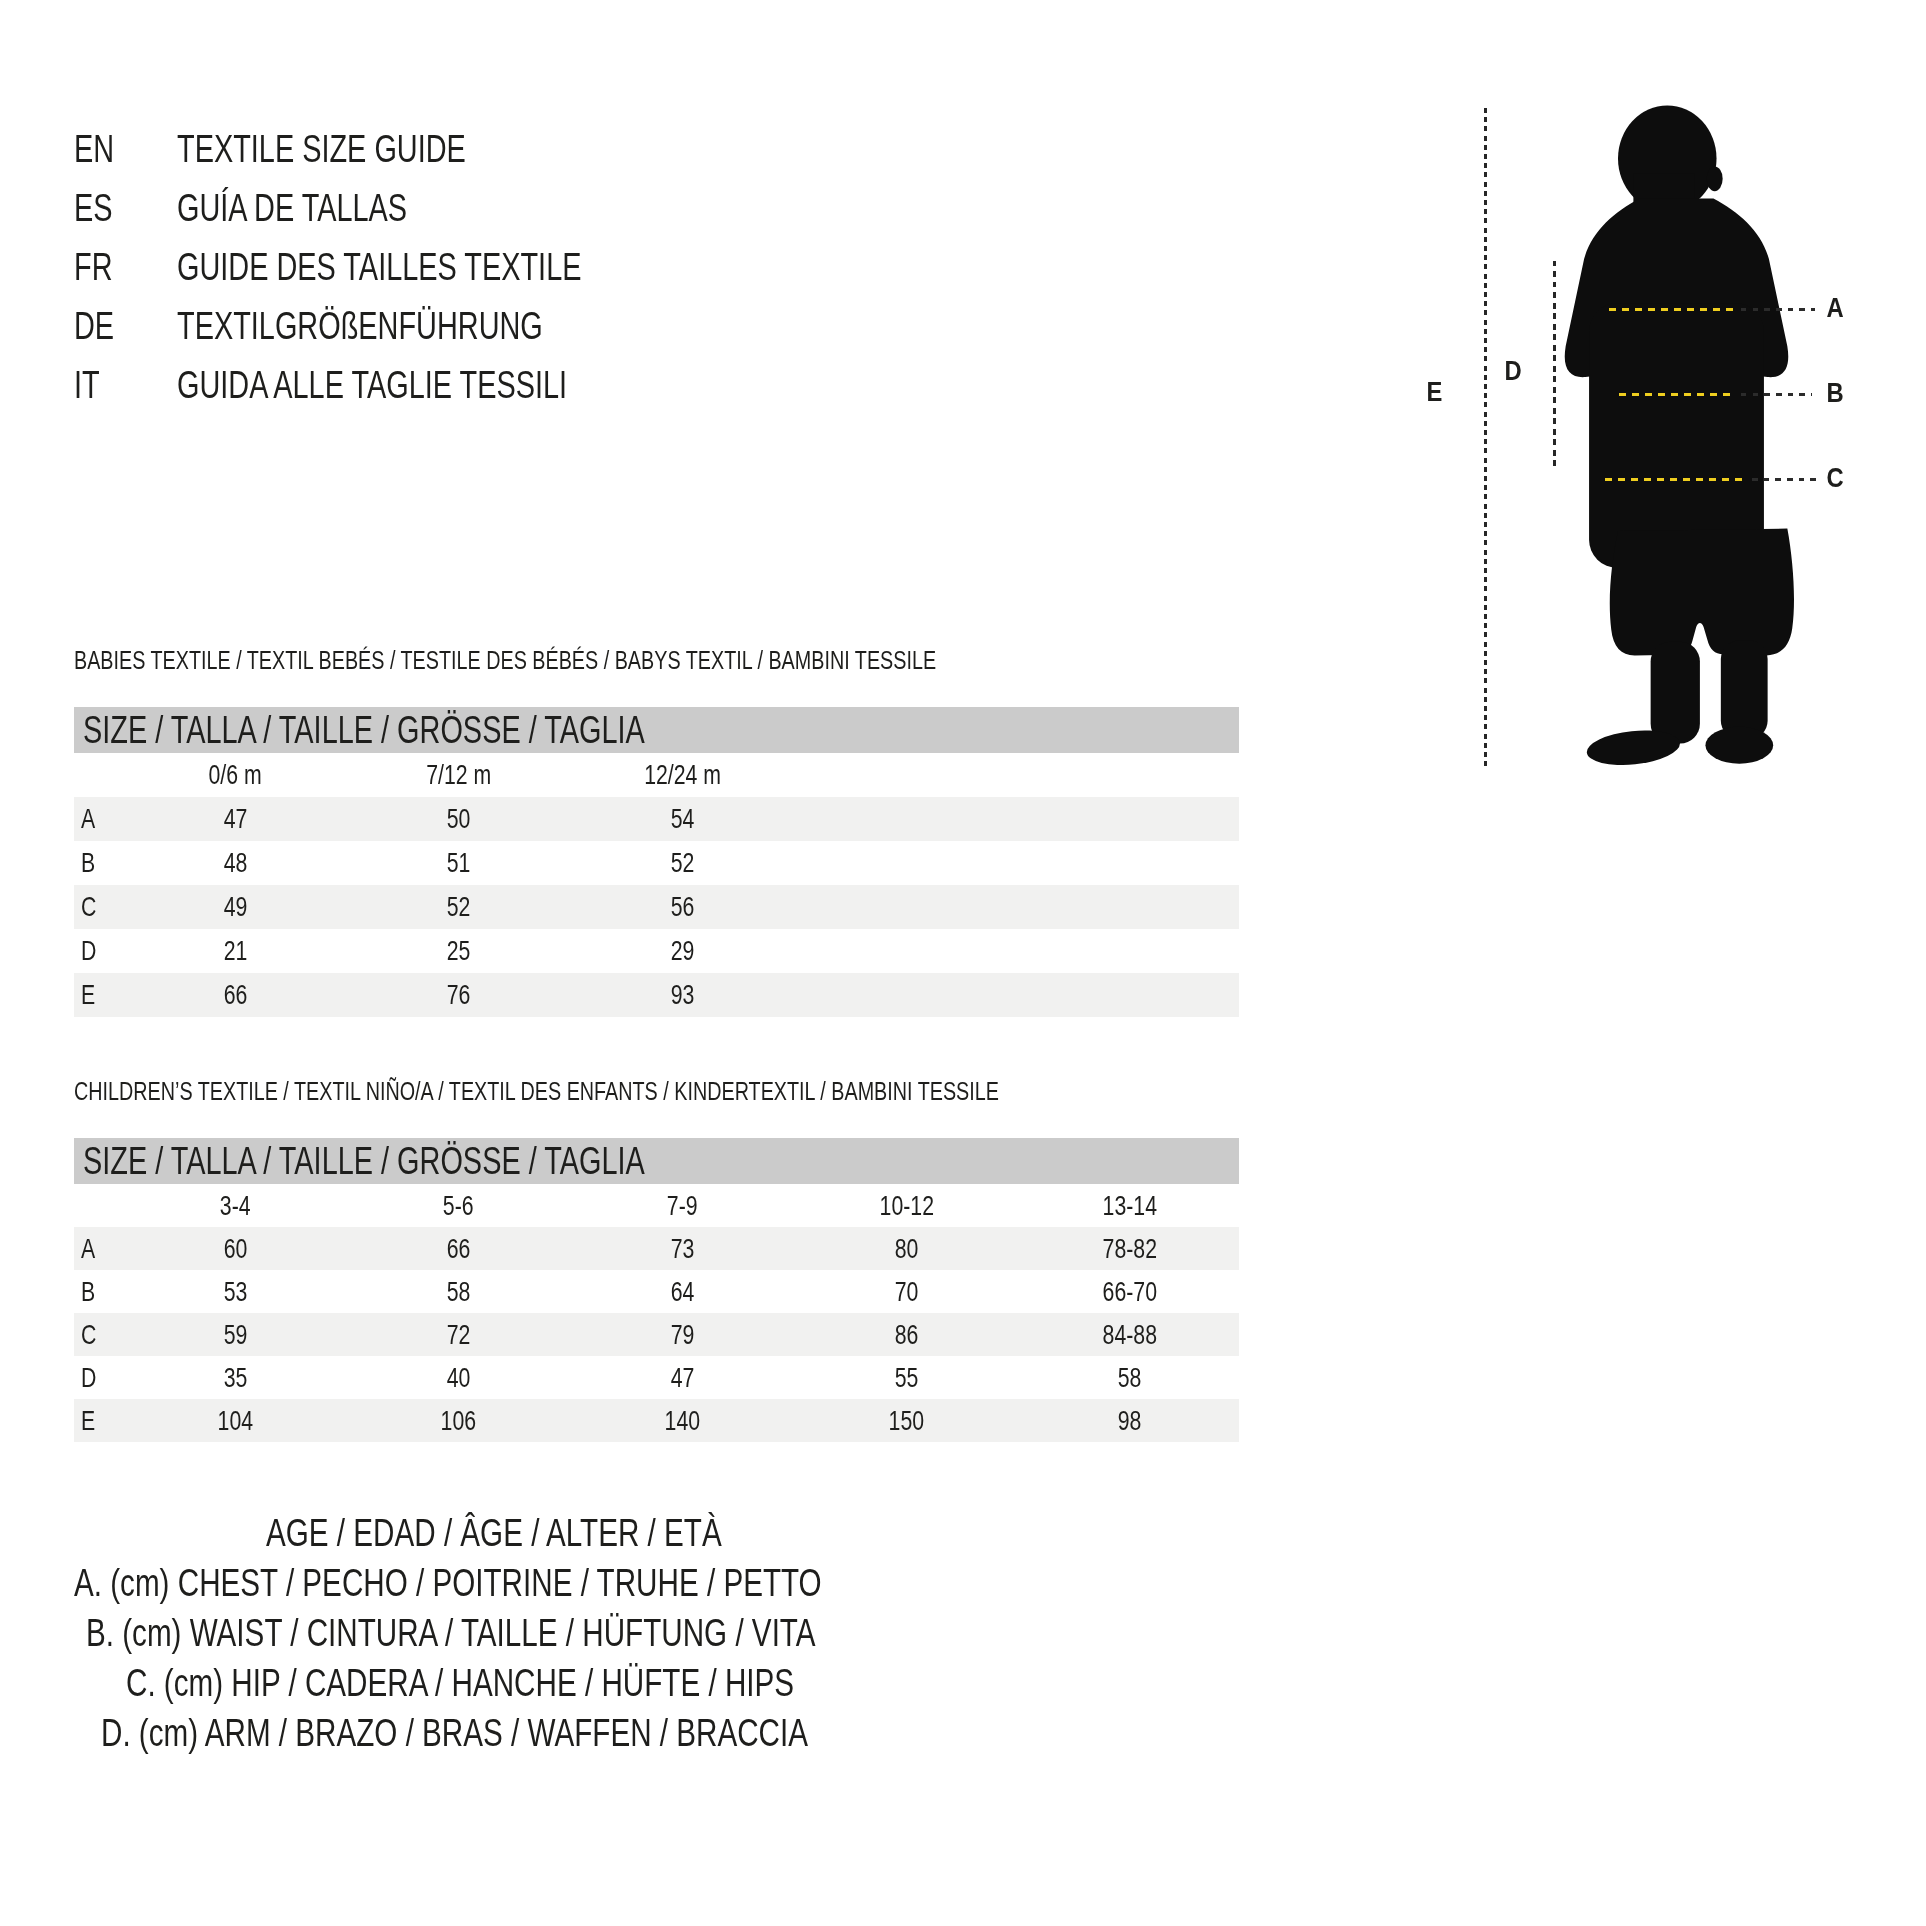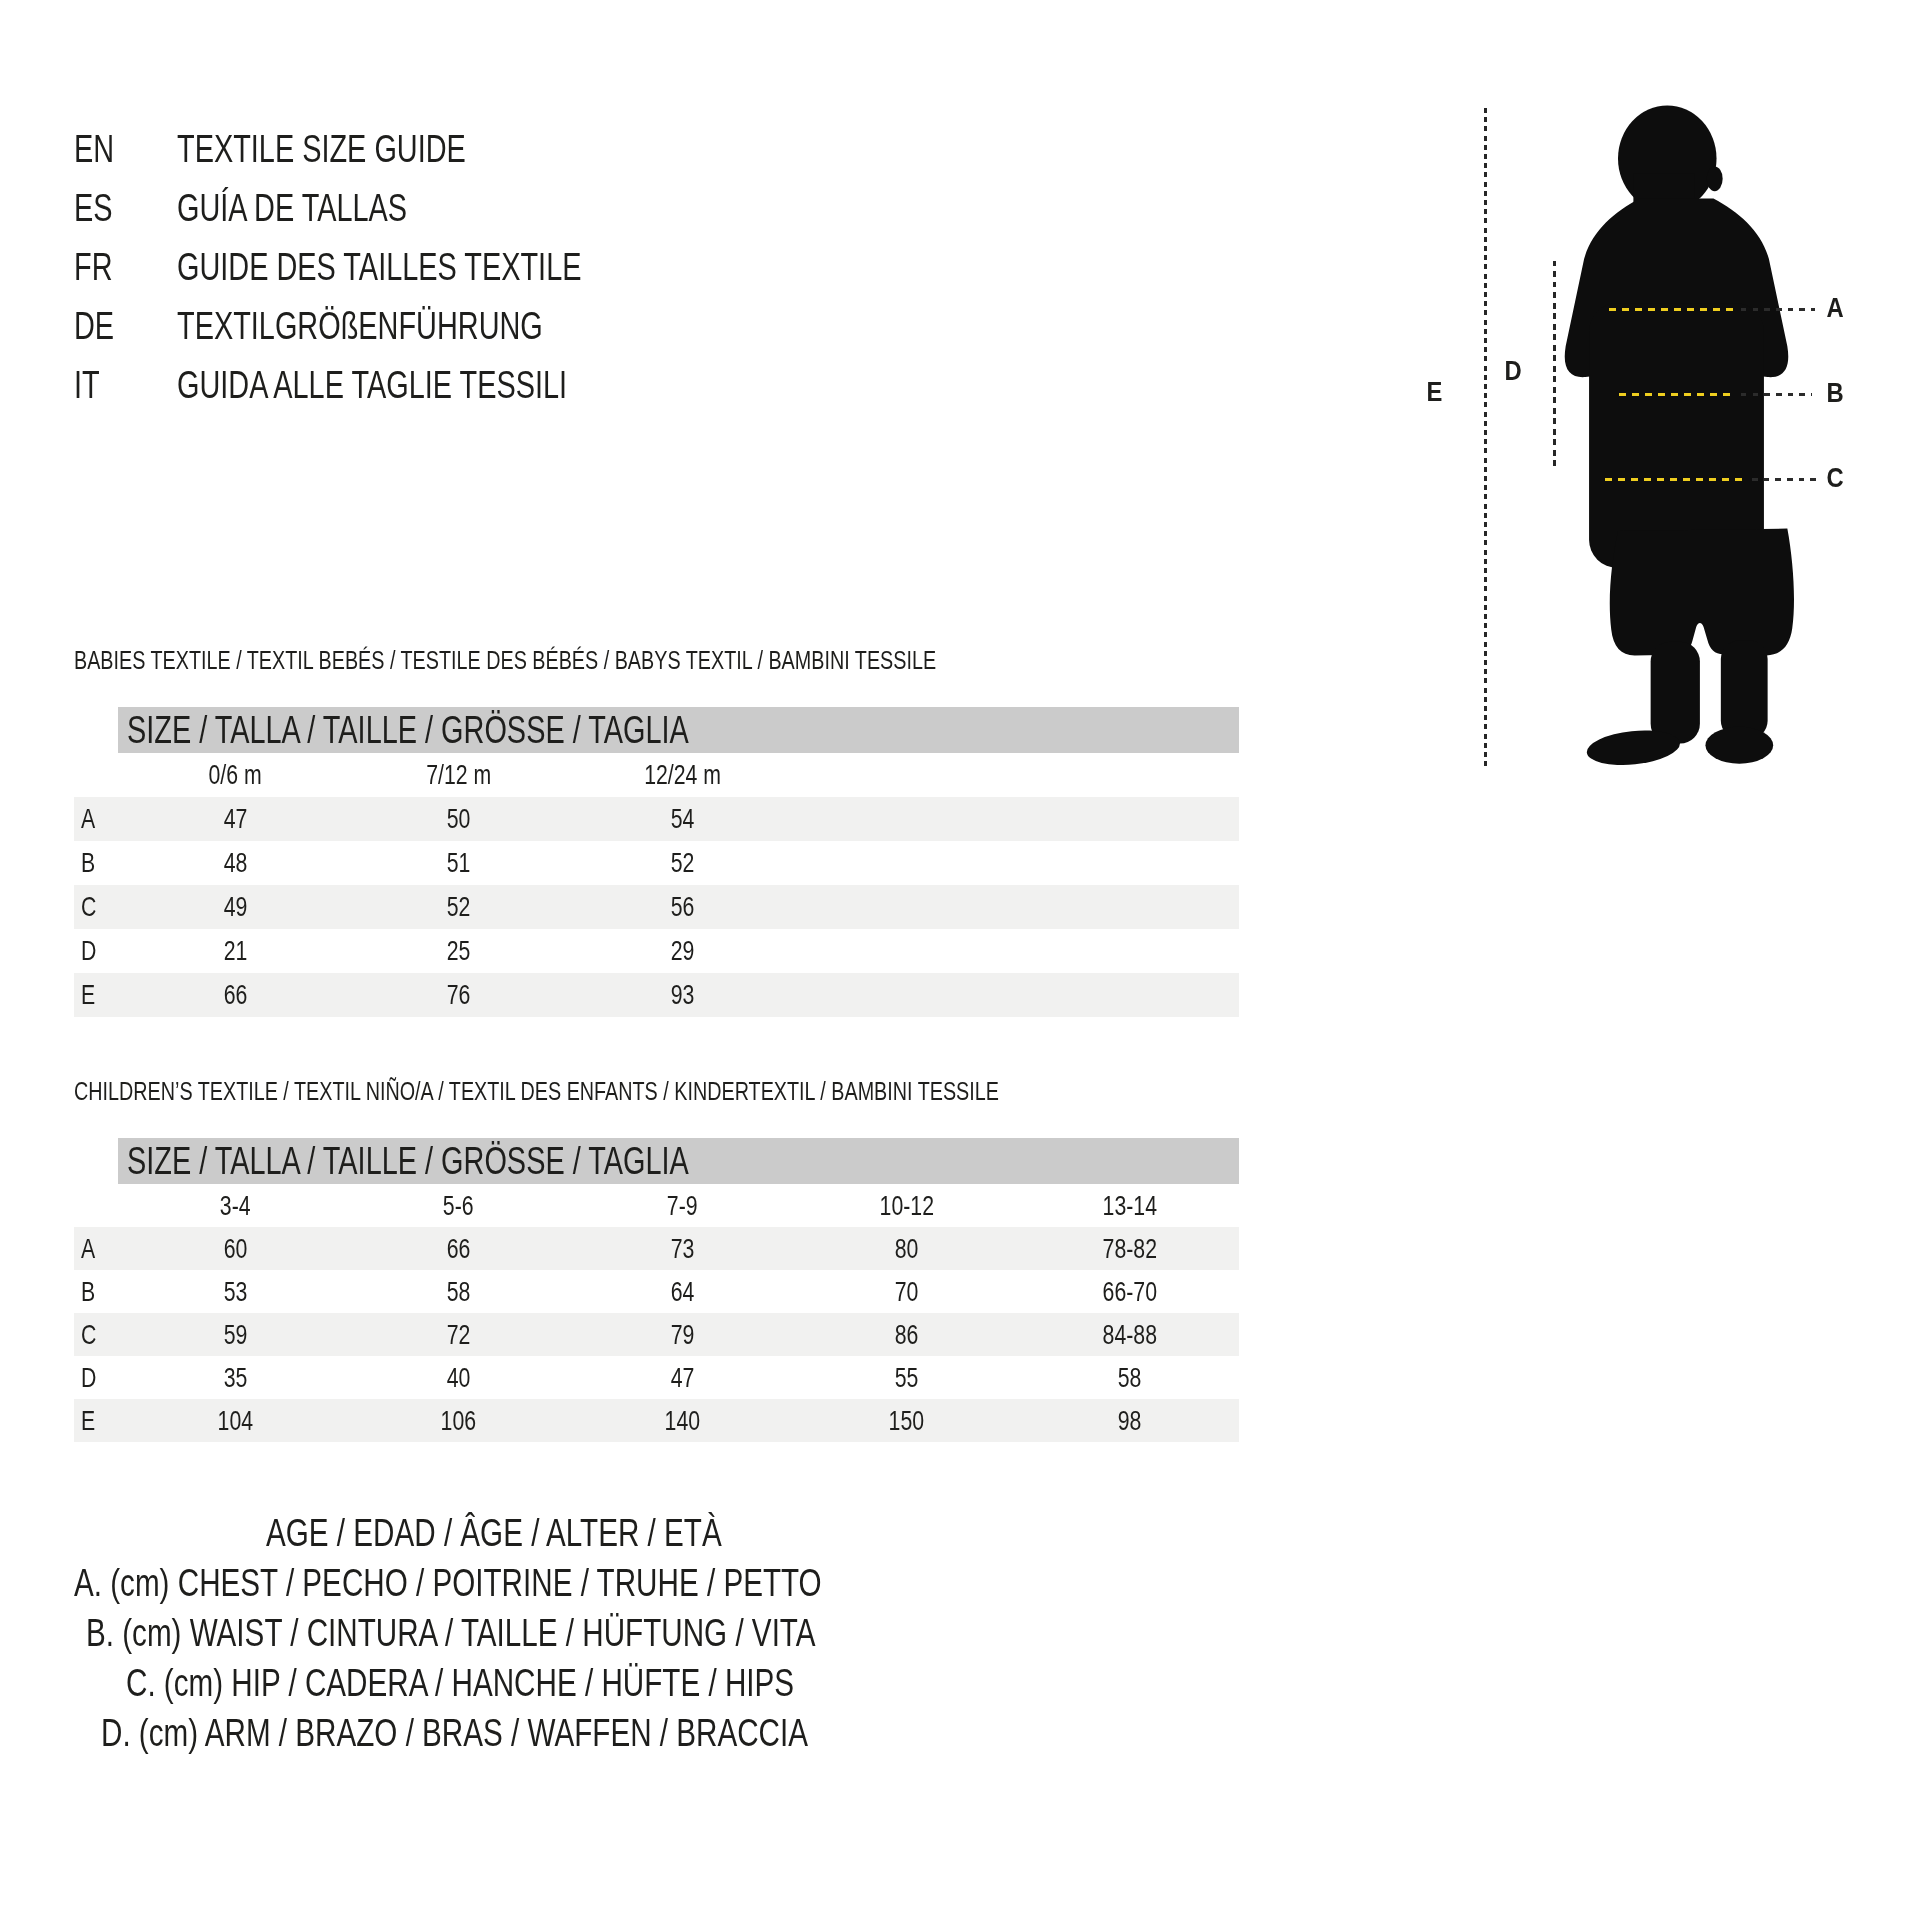--- a/index.html
+++ b/index.html
@@ -23,21 +23,21 @@
 
   
   .section-heading{position:absolute;left:74px;font-size:26px;line-height:39px;}
   #babies-heading{top:641px;}
   #children-heading{top:1072px;}
 
   
   .size-table{position:absolute;left:74px;width:1165px;}
   #babies-table{top:707px;}
   #children-table{top:1138px;}
-  .size-bar{height:46px;line-height:46px;background:#cbcbcb;font-size:38px;padding-left:8.6px;margin-left:44px;}
+  .size-bar{height:46px;line-height:46px;background:#cbcbcb;font-size:38px;padding-left:8.6px;}
   .t-row{position:relative;height:44px;line-height:44px;font-size:28px;}
   #children-table .t-row{height:43px;line-height:43px;}
   .t-row.striped{background:#f1f1f0;}
   .row-label{position:absolute;left:7.4px;top:0;}
   .cell{position:absolute;top:0;width:209px;text-align:center;}
   .cell.c1{left:57px;}
   .cell.c2{left:280px;}
   .cell.c3{left:504px;}
   .cell.c4{left:728px;}
   .cell.c5{left:951px;}

